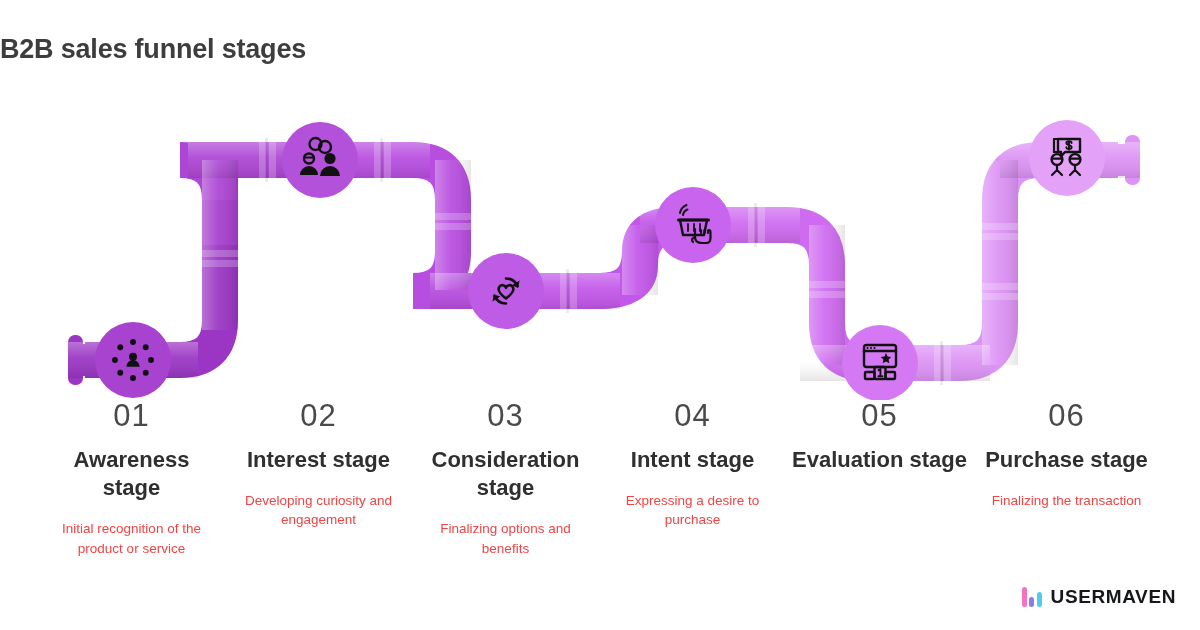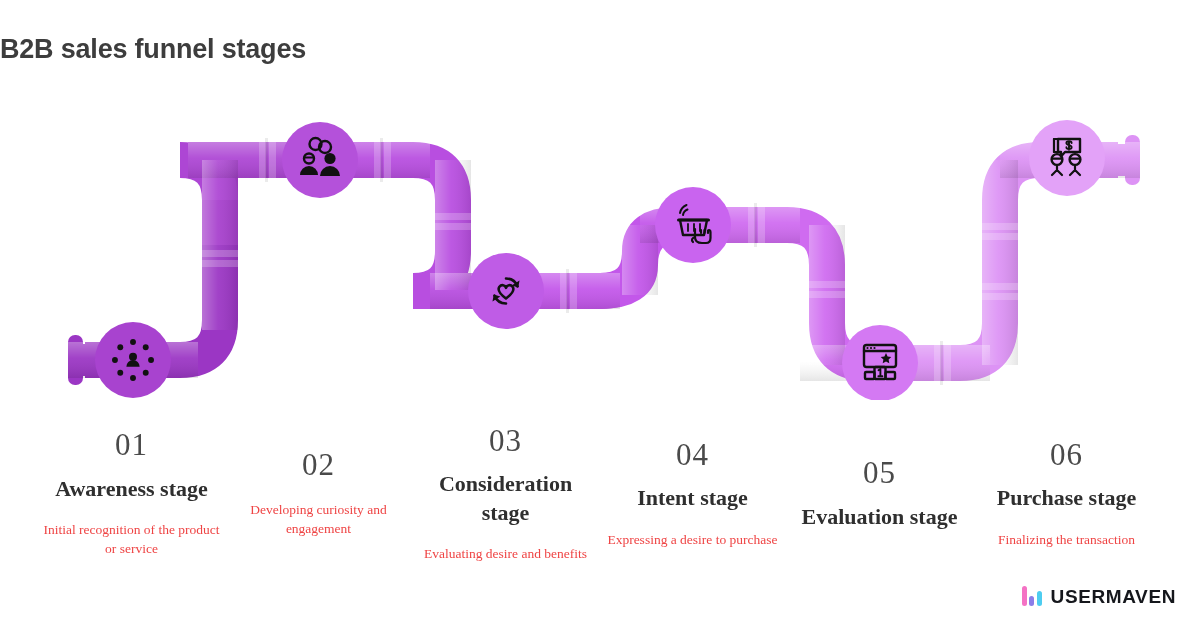--- a/index.html
+++ b/index.html
@@ -45,22 +45,21 @@
 
   
   #stage-captions {
     position: absolute;
     left: 0;
     top: 398px;
     width: 1200px;
     height: 190px;
     display: flex;
     flex-direction: row;
-    align-items: center;
-    font-family: Liberation Serif, serif;
+    align-items: flex-start;
   }
   .stage-col {
     width: 187px;
     text-align: center;
     padding: 0 4px;
     box-sizing: border-box;
   }
   .stage-col.c1 { margin-left: 38px; }
 
   .stage-num {
@@ -85,20 +84,21 @@
     line-height: 1.45;
   }
 
   
   #logo {
     position: absolute;
     right: 24px;
     bottom: 22px;
     display: flex;
     flex-direction: row;
+    align-items: center;
     gap: 9px;
   }
   #logo-mark {
     display: flex;
     flex-direction: row;
     align-items: flex-end;
     gap: 2.5px;
     height: 20px;
   }
   .logo-bar { width: 5px; border-radius: 2.5px; }
@@ -331,27 +331,28 @@
 <div id="stage-captions">
 
   <div class="stage-col c1">
     <div class="stage-num">01</div>
     <div class="stage-name">Awareness stage</div>
     <div class="stage-desc">Initial recognition of the product or service</div>
   </div>
 
   <div class="stage-col">
     <div class="stage-num">02</div>
+    <div class="stage-name">Interest stage</div>
     <div class="stage-desc">Developing curiosity and engagement</div>
   </div>
 
   <div class="stage-col">
     <div class="stage-num">03</div>
     <div class="stage-name">Consideration stage</div>
-    <div class="stage-desc">Evaluating desire and benefits</div>
+    <div class="stage-desc">Finalizing options and benefits</div>
   </div>
 
   <div class="stage-col">
     <div class="stage-num">04</div>
     <div class="stage-name">Intent stage</div>
     <div class="stage-desc">Expressing a desire to purchase</div>
   </div>
 
   <div class="stage-col">
     <div class="stage-num">05</div>

